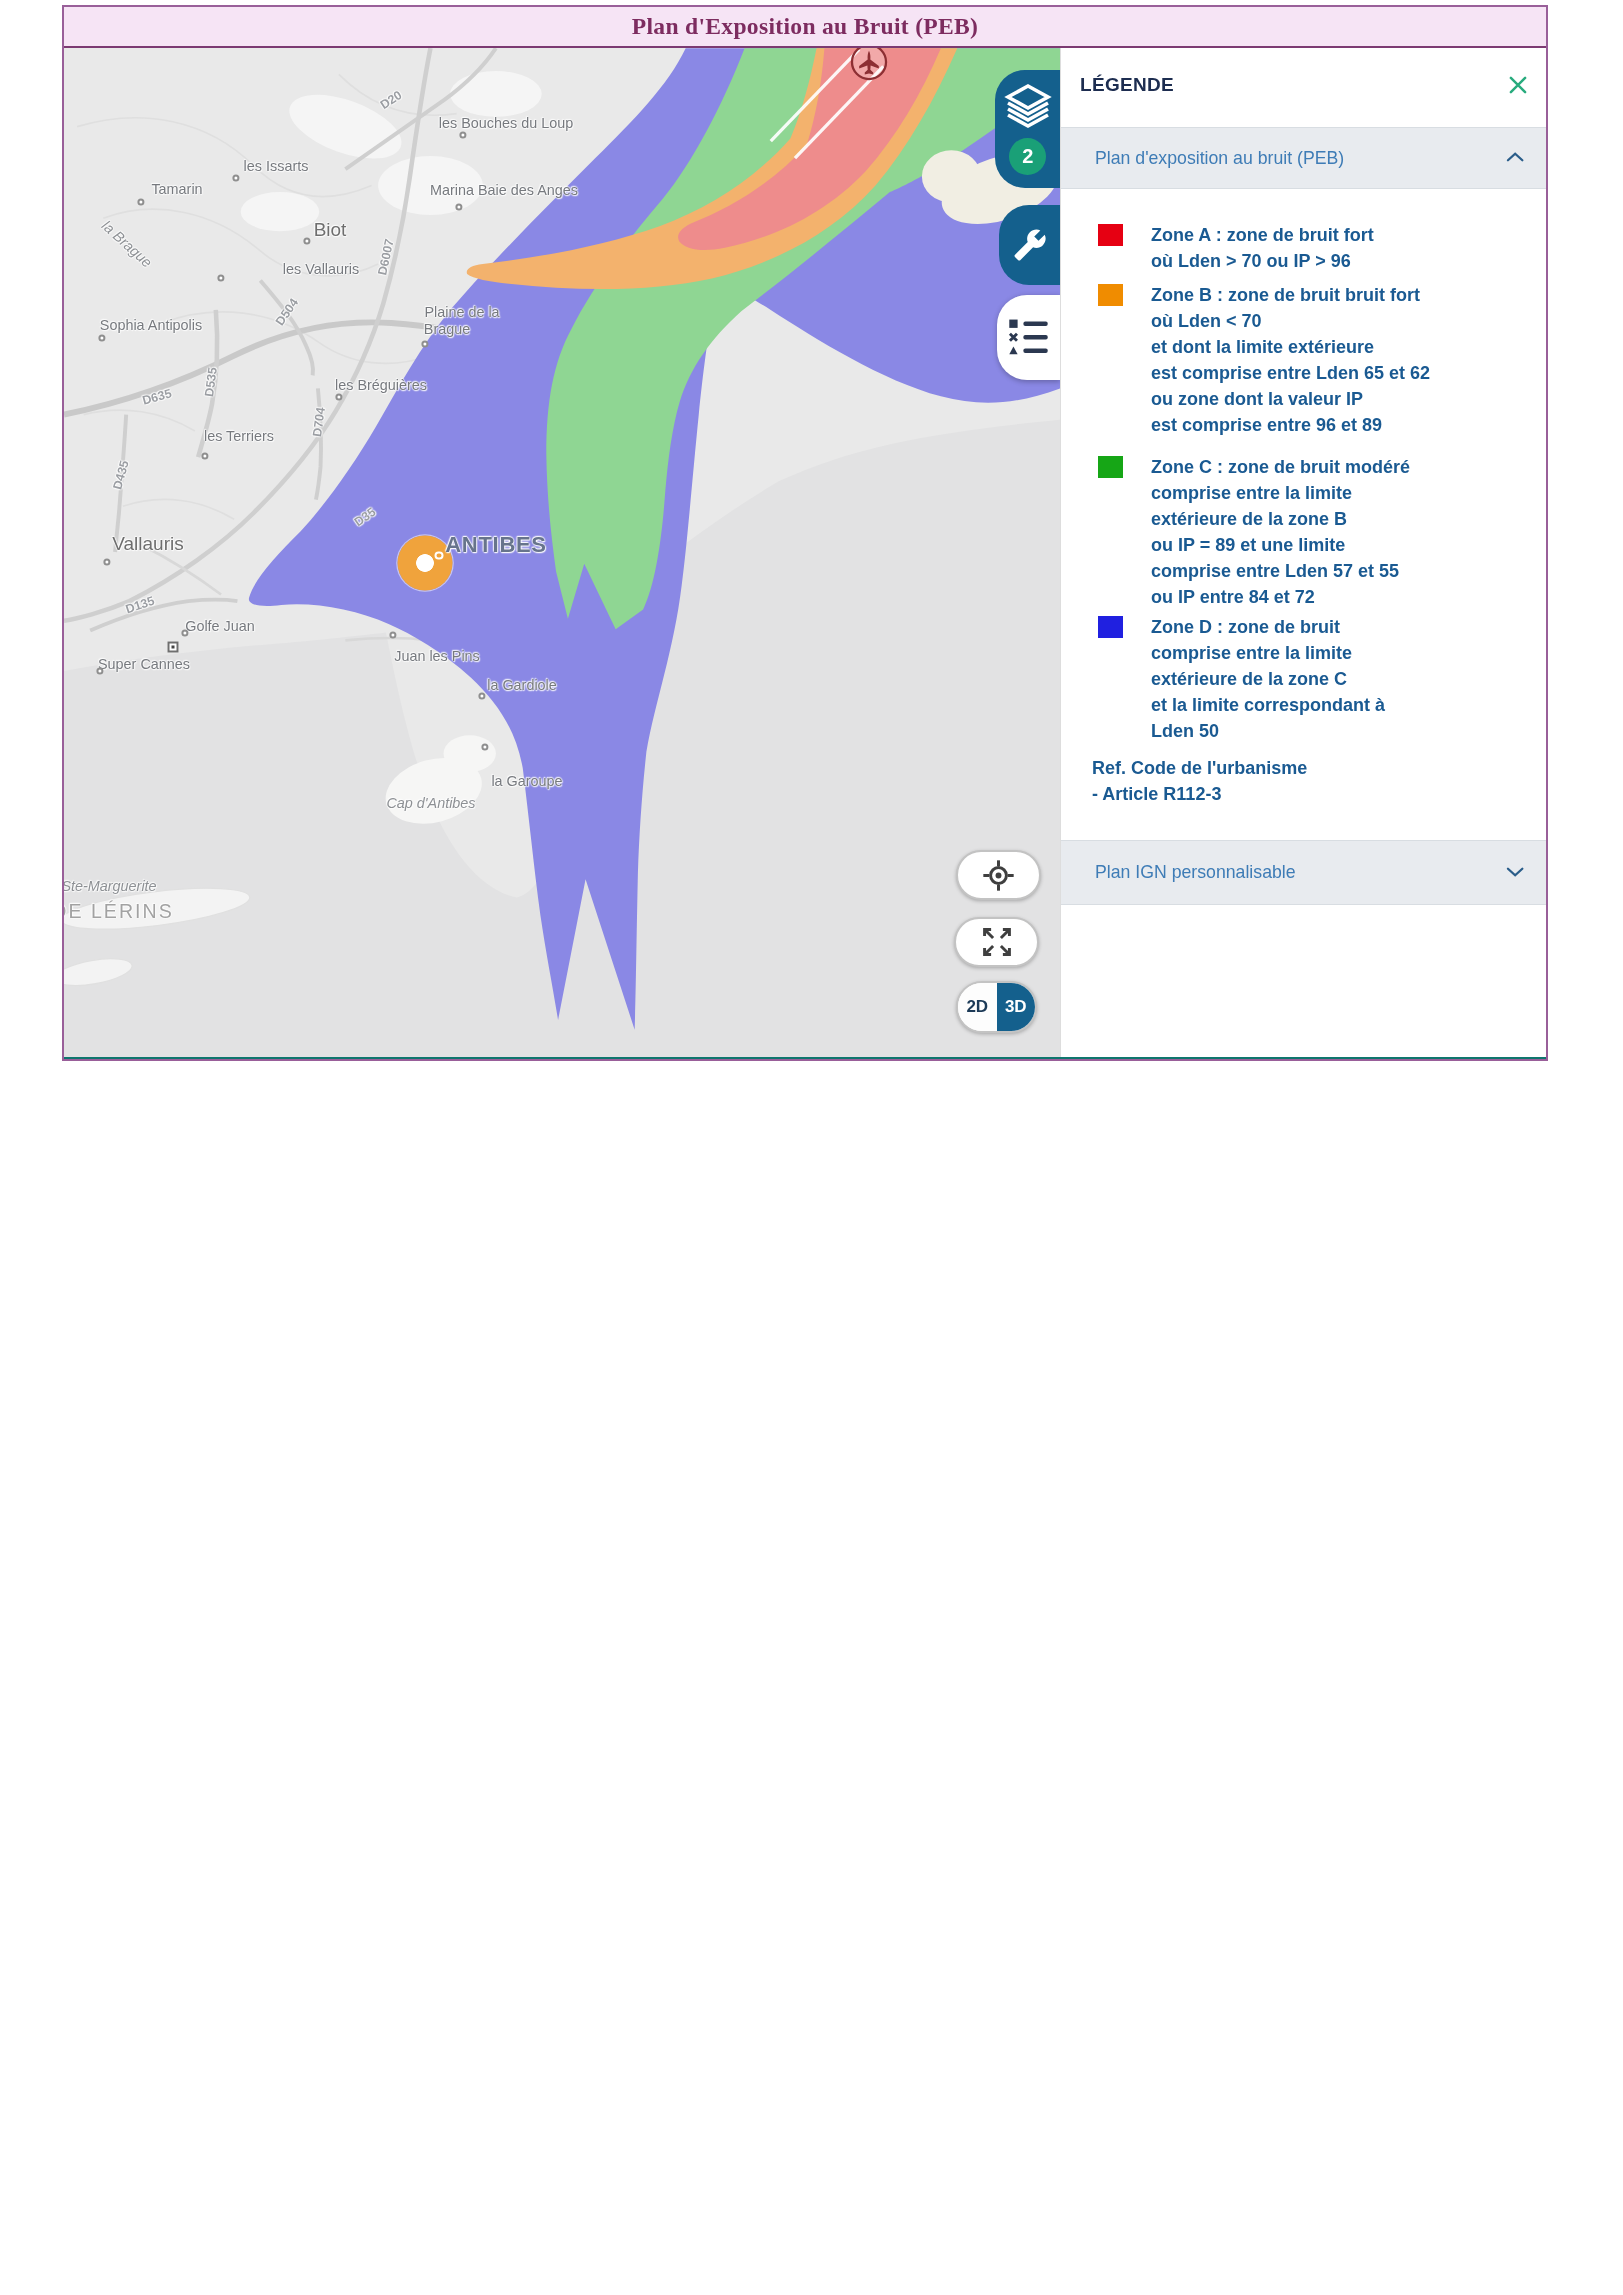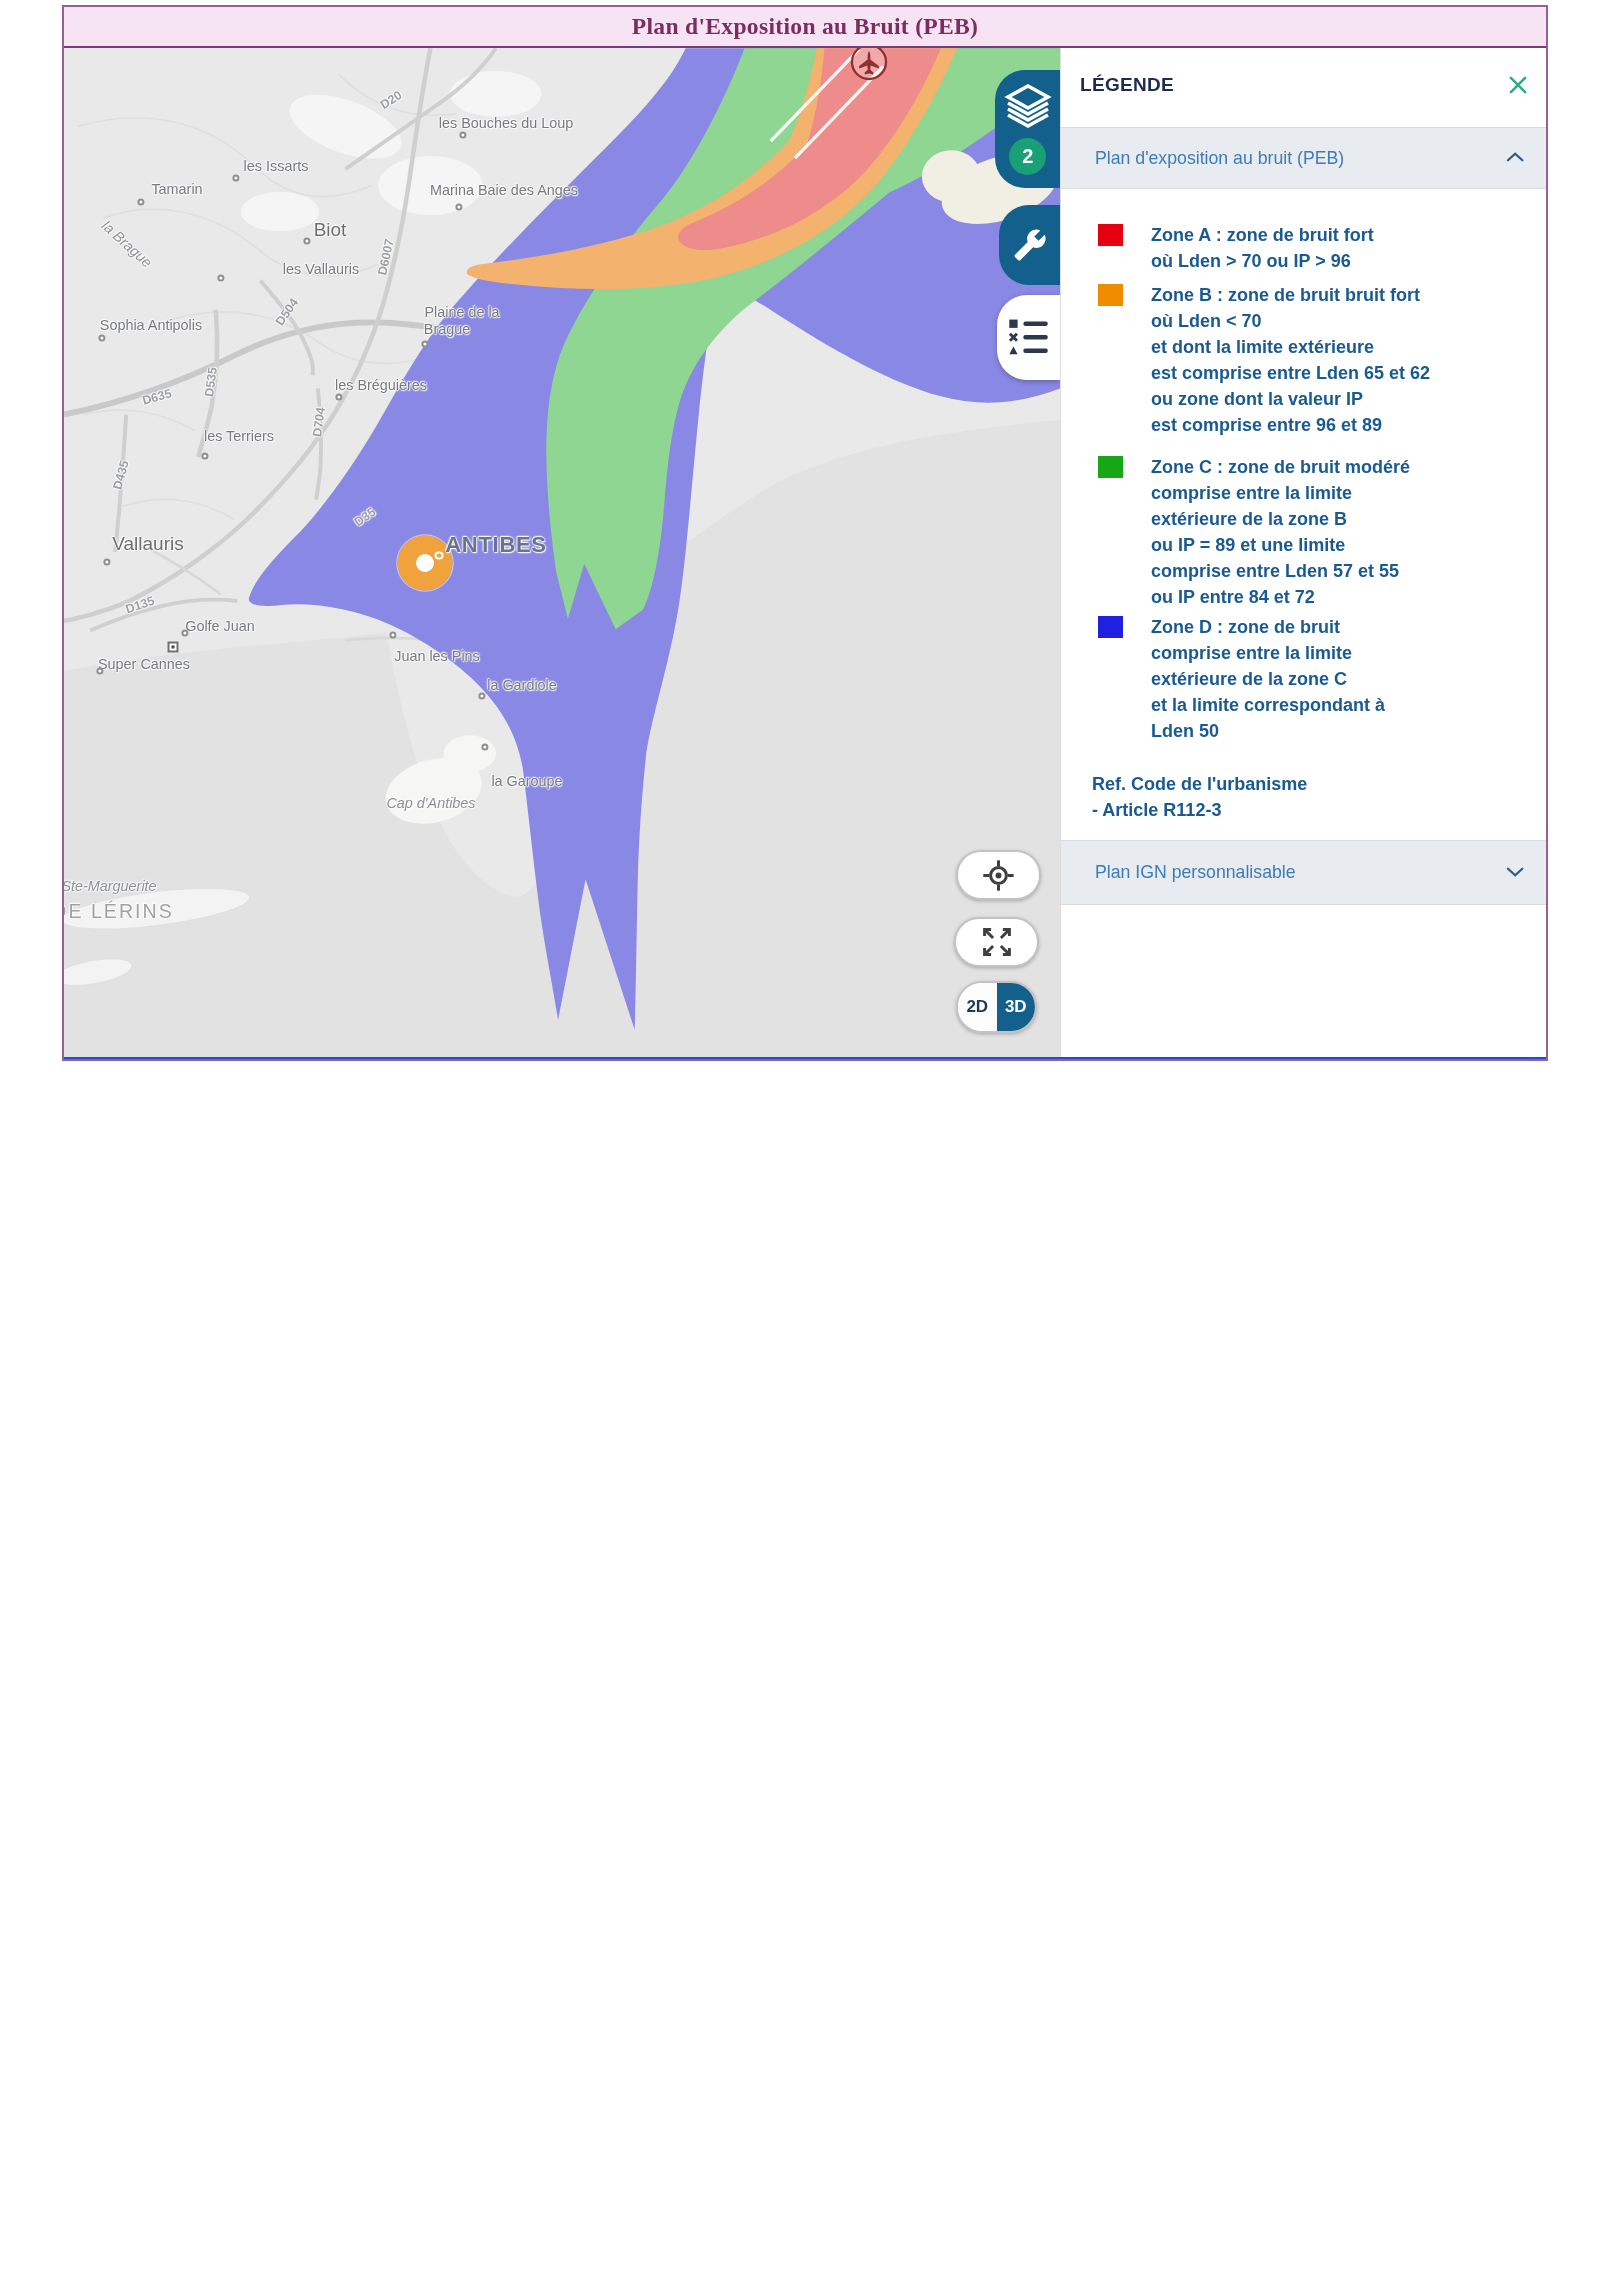--- a/index.html
+++ b/index.html
@@ -1,19 +1,19 @@
 <!DOCTYPE html>
 <html style="--frame: #995f99; --titlebar-bg: #f6e4f5; --titlebar-rule: #7c3a72; --title-text: #7d2c60; --panel-bar-bg: #e8ebef; --panel-bar-text: #3e7cb6; --legend-heading: #1d2d50; --legend-text: #1a5a92; --close-green: #28ab7d; --chevron-blue: #2a5d8a; --btn-blue: #14608d; --badge-green: #1aa077; --map-zone-a: #ee8c8c; --map-zone-b: #f3b26d; --map-zone-c: #8fd693; --map-zone-d: #8a88e5; --land: #e9e9e9; --sea: #e2e2e3;font-size:10.5px"><head>
 <meta charset="utf-8">
 <style>
   html,body{margin:0;padding:0;background:#ffffff;}
   body{width:1623px;height:2295px;position:relative;font-family:"Liberation Sans",sans-serif;}
   *{box-sizing:border-box;}
 
-  .frame{position:absolute;left:62px;top:5.2px;width:1486px;height:1056px;border:2px solid var(--frame);background:#1d4ed8;}
+  .frame{position:absolute;left:62px;top:5.2px;width:1486px;height:1056px;border:2px solid var(--frame);background:#0f766e;}
   .titlebar{height:41px;background:var(--titlebar-bg);border-bottom:2.6px solid var(--titlebar-rule);
     display:flex;align-items:center;justify-content:center;}
   .titlebar h1{margin:0;font-family:"Liberation Serif",serif;font-size:23.6px;font-weight:bold;color:var(--title-text);letter-spacing:0.3px;}
   .content{position:relative;width:100%;height:1009px;overflow:hidden;}
 
   
   .map{position:absolute;left:0;top:0;width:996px;height:1009px;background:var(--land);overflow:hidden;}
   .map svg.base{position:absolute;left:0;top:0;}
   .lbl{position:absolute;transform:translate(-50%,-50%);font-size:14.4px;color:#76797e;white-space:pre;
        text-shadow:0 0 2px #fff,0 0 2px #fff,0.7px 0.7px 1.3px #fff,-0.7px -0.7px 1.3px #fff;}
@@ -295,21 +295,21 @@
             <div class="zlines">
               <div>Zone D : zone de bruit</div>
               <div>comprise entre la limite</div>
               <div>extérieure de la zone C</div>
               <div>et la limite correspondant à</div>
               <div>Lden 50</div>
             </div>
           </div>
         </div>
 
-      <div class="refblock" style="top:707px;margin-top:16px;" id="ref-block">
+      <div class="refblock" style="top:707px;" id="ref-block">
           <div>Ref. Code de l'urbanisme</div>
           <div>- Article R112-3</div>
         </div>
 
       <div class="secbar" style="top:792px;height:65px;">
         <span class="seclabel">Plan IGN personnalisable</span>
         <span class="chev">
           <svg width="18.3" height="11.8" viewBox="0 0 28 18">
               <path d="M3 4 L14 14 L25 4" fill="none" stroke="var(--chevron-blue)" stroke-width="3.5" stroke-linecap="round"></path>
             </svg>

